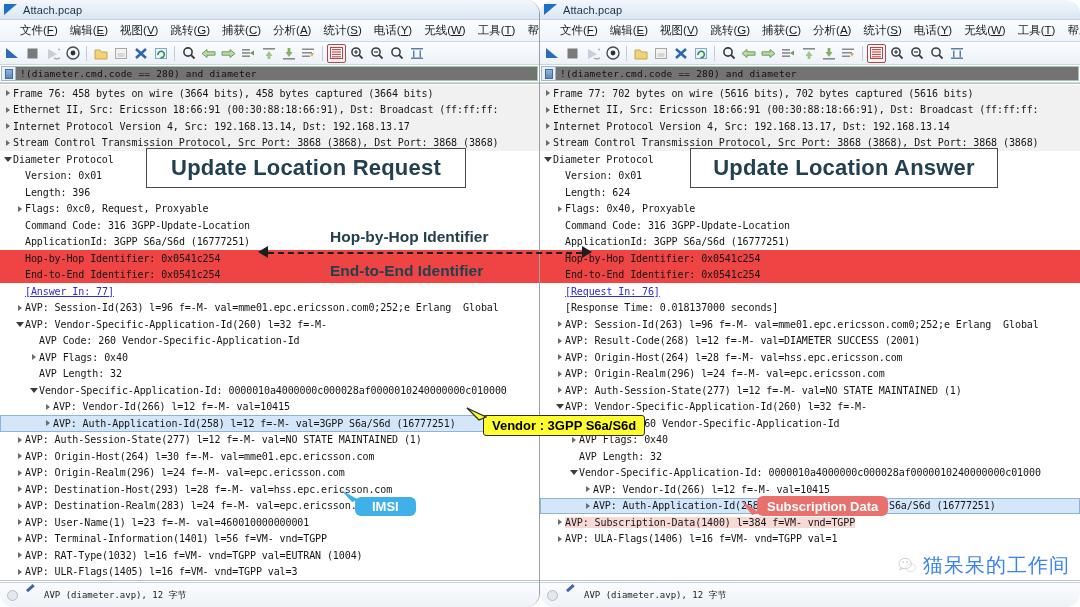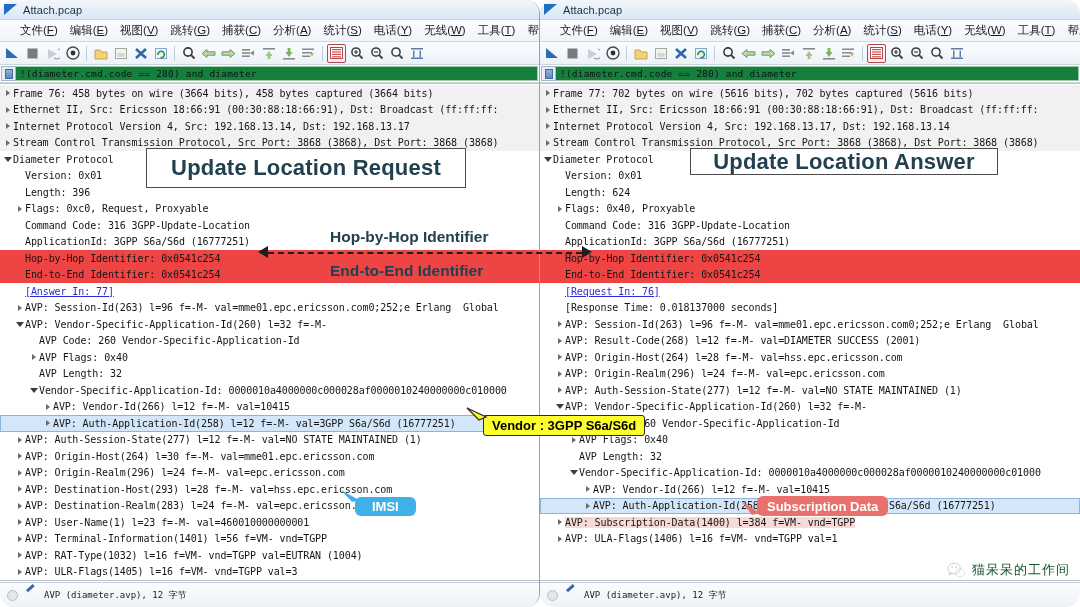--- a/index.html
+++ b/index.html
@@ -102,21 +102,21 @@
     background: #e9eef5;
     border: 1px solid #a9b6c4;
   }
   .filter-icon i {
     display:block; width: 8px; height: 10px;
     background: linear-gradient(to bottom,#8fb5e0,#5b87bb);
     border: 1px solid #3f6b9e;
   }
   .filter-input {
     flex: 1;
-    background: #15803d;
+    background: #737373;
     border: 1px solid #9fc9a0;
     border-left: none;
     font-family: "DejaVu Sans Mono", monospace;
     font-size: 9.5px;
     color: #101010;
     display: flex; align-items: center;
     padding-left: 4px;
     letter-spacing: 0.2px;
     overflow: hidden; white-space: nowrap;
   }
@@ -276,22 +276,22 @@
     font-size: 13px;
     padding: 3px 10px;
     border-radius: 6px;
   }
 
   
   .watermark {
     position: absolute;
     right: 10px; bottom: 28px;
     display: flex; align-items: center; gap: 6px;
-    color: #14532d;
-    font-size: 13px;
+    color: #3b82f6;
+    font-size: 20px;
     font-family: "Liberation Sans", sans-serif;
     letter-spacing: 1px;
   }
   .wx-icon { width: 19px; height: 17px; }
 </style>
 </head>
 <body>
 
 <div id="root">
 
@@ -956,21 +956,21 @@
         <ellipse cx="16.5" cy="14" rx="6.2" ry="5.2" fill="none" stroke="#d3d7db" stroke-width="1"></ellipse>
       </svg>
       <span>猫呆呆的工作间</span>
     </div>
   </div>
 
   <div class="overlay">
 
     <div class="callout-box" style="left:146px; top:148px; width:320px; height:40px;">Update Location Request</div>
 
-    <div class="callout-box" style="left:690px; top:148px; width:308px; height:27px;">Update Location Answer</div>
+    <div class="callout-box" style="left:690px; top:148px; width:308px; height:40px;">Update Location Answer</div>
 
     <div class="ann-label" style="left:330px; top:262px;">End-to-End Identifier</div>
     <div class="ann-label" style="left:330px; top:228px;">Hop-by-Hop Identifier</div>
 
     <div class="dashline" style="left:268px; top:252px; width:314px;"></div>
     <div class="arrowhead arrow-left" style="left:258px; top:246px;"></div>
     <div class="arrowhead arrow-right" style="left:582px; top:246px;"></div>
 
     <div class="bubble bubble-yellow" style="left:483px; top:415px; height:21px;">Vendor : 3GPP S6a/S6d</div>
     <svg style="position:absolute; left:466px; top:407px;" width="24" height="18">

